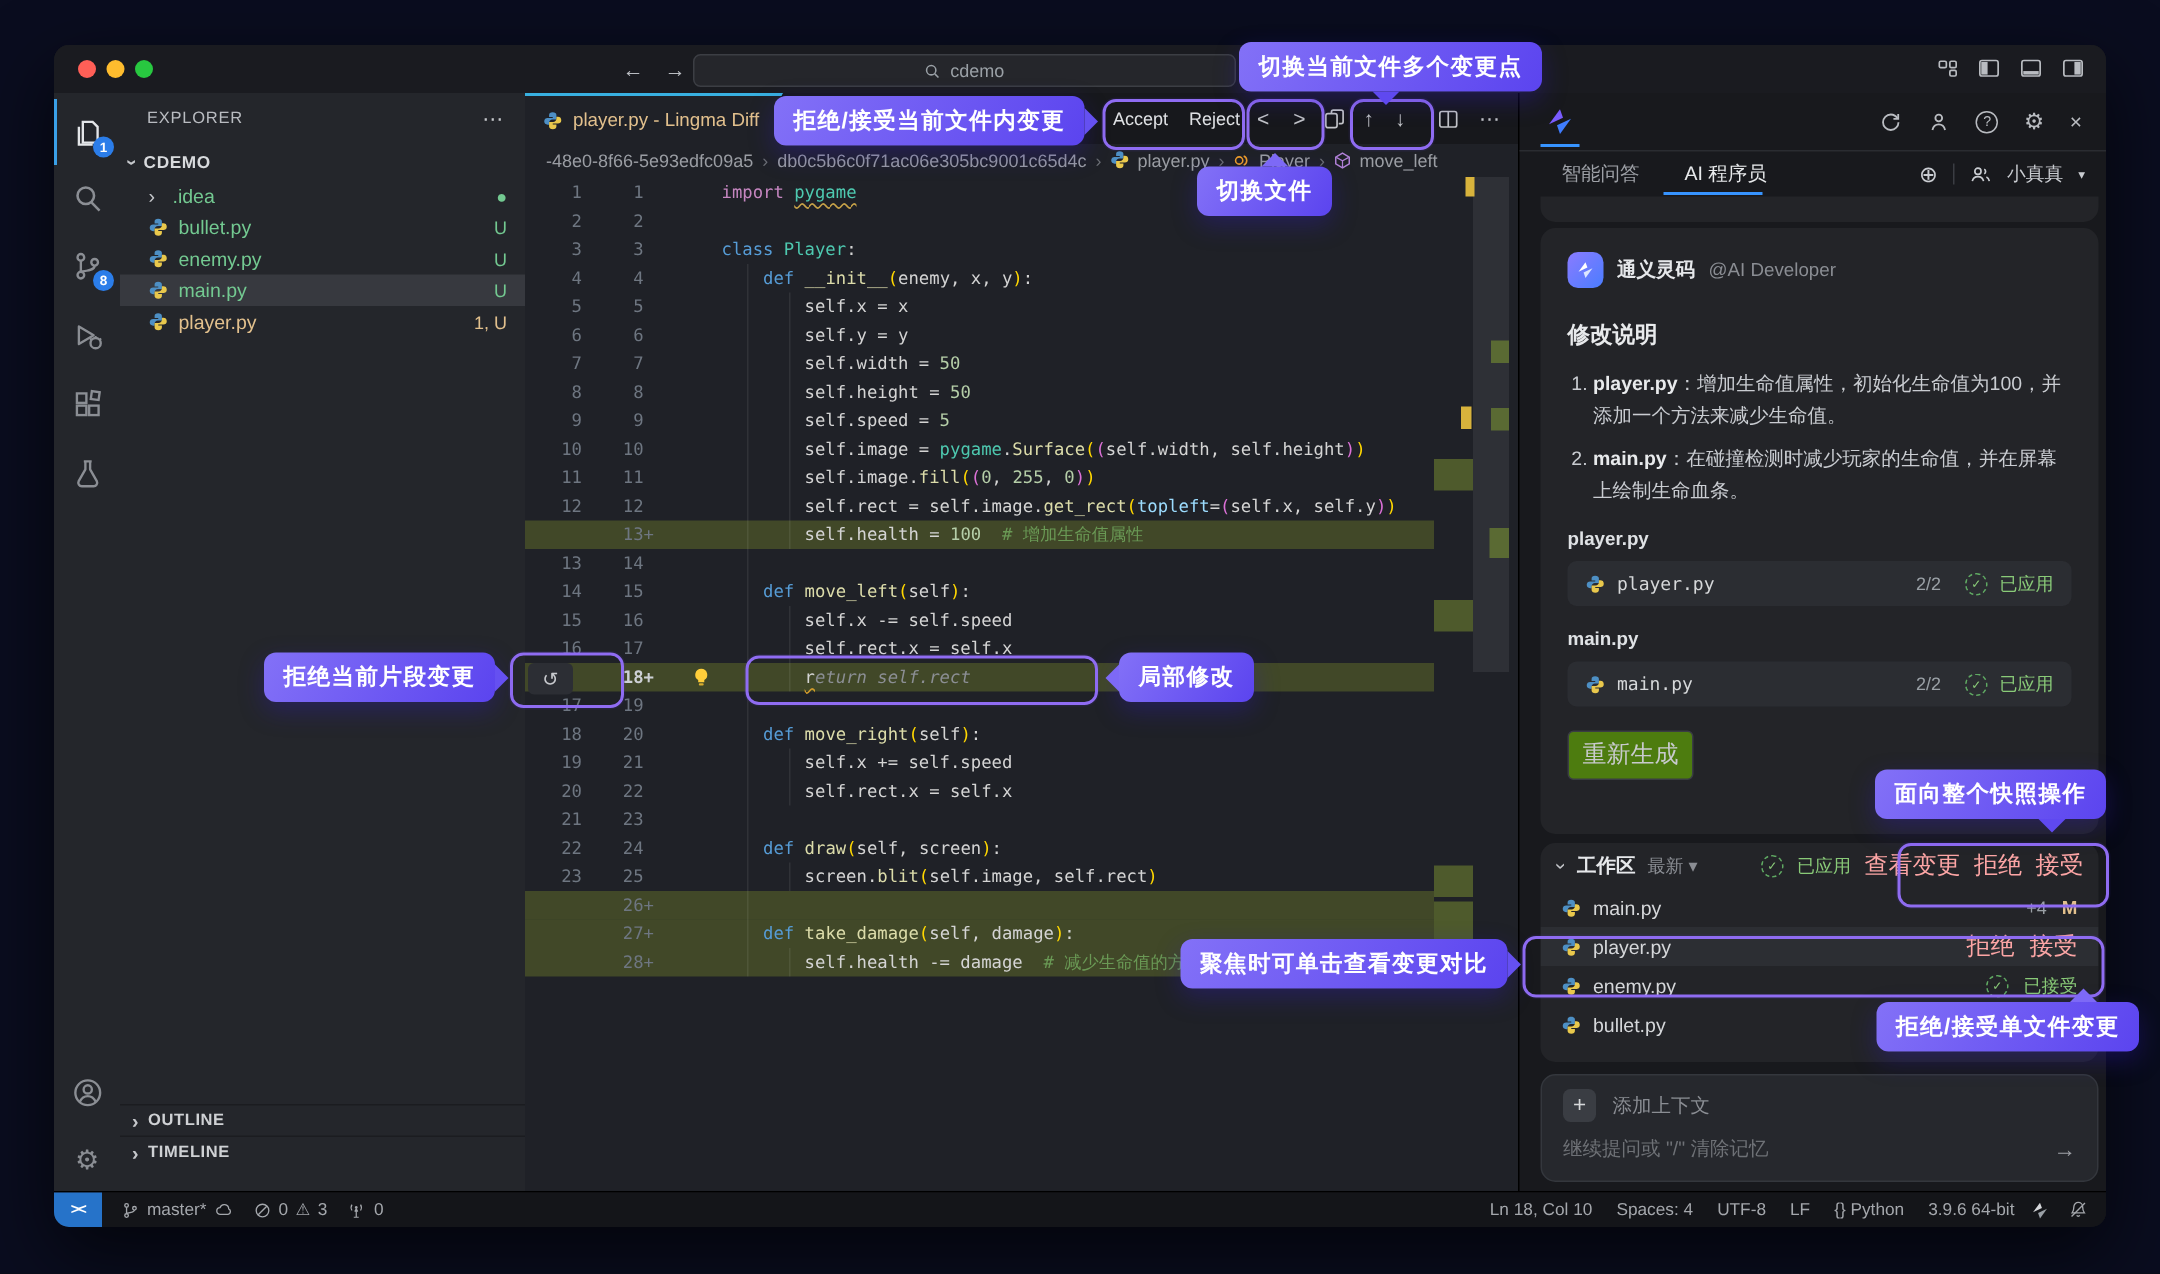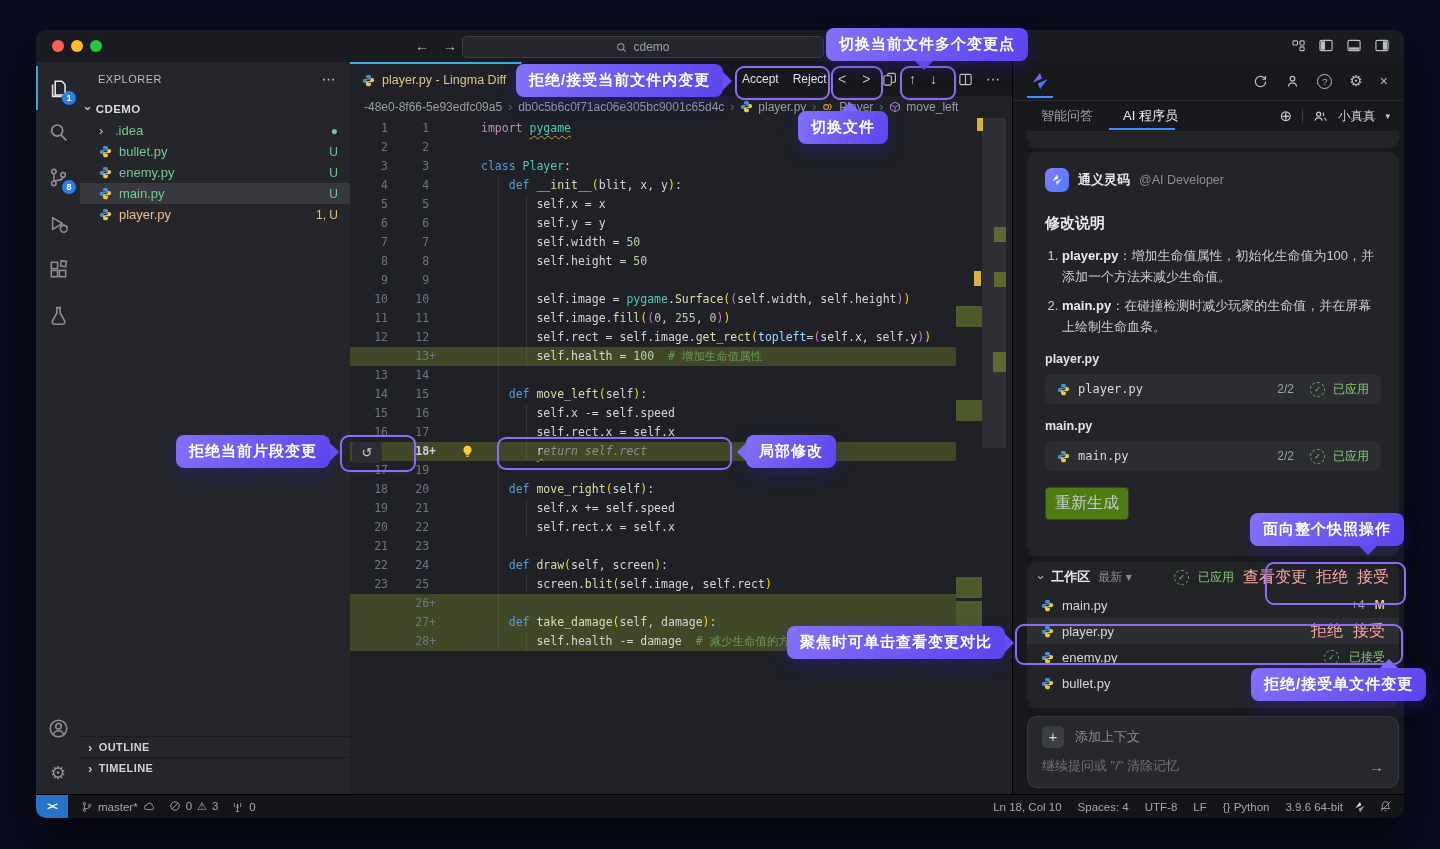--- a/index.html
+++ b/index.html
@@ -106,21 +106,21 @@
   .inputcard{position:absolute;left:14px;top:654px;width:372px;height:72px;background:#26282d;border:1px solid #34373d;border-radius:10px;box-sizing:border-box;padding:9px 14px;}
   .addctx{display:flex;align-items:center;gap:11px;}
   .plussq{width:22px;height:22px;background:#3a3d43;border-radius:5px;color:#d6d8da;font-size:15px;line-height:21px;text-align:center;}
   .ctxlabel{font-size:13px;color:#8a8d93;}
   .promptrow{display:flex;align-items:center;margin-top:9px;}
   .placeholder{font-size:13px;color:#6e7176;}
   .sendarrow{margin-left:auto;color:#9da0a6;font-size:15px;}
   
   .statusbar{position:absolute;left:0;right:0;bottom:0;height:23px;background:#141519;border-top:1px solid #000;border-radius:0 0 10px 10px;display:flex;align-items:center;font-size:11.5px;color:#a4a7ac;}
   .remote{width:32px;height:23px;background:#2673c9;border-radius:0 0 0 10px;color:#fff;display:flex;align-items:center;justify-content:center;font-size:10px;font-weight:bold;letter-spacing:-1px;flex:none;}
-  .sbgroup{display:flex;align-items:flex-start;gap:5px;margin-left:13px;white-space:nowrap;}
+  .sbgroup{display:flex;align-items:flex-end;gap:5px;margin-left:13px;white-space:nowrap;}
   .sbspacer{flex:1;}
   .sbr141{display:flex;align-items:center;gap:16px;margin-right:10px;white-space:nowrap;}
   .sbitem{white-space:nowrap;}
   .sbico{display:flex;align-items:center;margin-right:12px;}
   
   .obox{position:absolute;border:2.5px solid #8f6cf2;border-radius:9px;z-index:40;pointer-events:none;box-shadow:0 0 0 1px rgba(80,55,200,.12);}
   .revertsq{position:absolute;left:10px;top:5px;width:30px;height:21px;background:#2c2e34;border-radius:4px;color:#c7c9cd;font-size:13px;line-height:21px;text-align:center;pointer-events:auto;}
   .callout{position:absolute;background:linear-gradient(120deg,#8371f7 0%,#5b44ef 100%);color:#fff;font-size:15px;font-weight:bold;letter-spacing:1px;padding:7px 13px;border-radius:8px;white-space:nowrap;z-index:50;box-shadow:0 6px 16px rgba(50,30,180,.35);}
   .callout::after{content:"";position:absolute;width:0;height:0;border:9px solid transparent;}
   .pt-down::after{top:100%;left:var(--px,50%);margin-left:-9px;border-top-color:#5f49f0;border-bottom:none;}
@@ -372,21 +372,21 @@
           <div class="crow">
             <span class="ln o">3</span>
             <span class="ln n">3 </span>
             <span class="bslot"></span>
             <pre class="ctext"><span class="tk-k2">class </span><span class="tk-ty">Player</span><span class="tk-id">:</span></pre>
           </div>
           <div class="crow">
             <span class="ln o">4</span>
             <span class="ln n">4 </span>
             <span class="bslot"></span>
-            <pre class="ctext"><span class="tk-id">    </span><span class="tk-k2">def </span><span class="tk-fn">__init__</span><span class="tk-p1">(</span><span class="tk-id">blit, x, y</span><span class="tk-p1">)</span><span class="tk-id">:</span></pre>
+            <pre class="ctext"><span class="tk-id">    </span><span class="tk-k2">def </span><span class="tk-fn">__init__</span><span class="tk-p1">(</span><span class="tk-id">enemy, x, y</span><span class="tk-p1">)</span><span class="tk-id">:</span></pre>
           </div>
           <div class="crow">
             <span class="ln o">5</span>
             <span class="ln n">5 </span>
             <span class="bslot"></span>
             <pre class="ctext"><span class="tk-id">        self.x = x</span></pre>
           </div>
           <div class="crow">
             <span class="ln o">6</span>
             <span class="ln n">6 </span>
@@ -402,20 +402,21 @@
           <div class="crow">
             <span class="ln o">8</span>
             <span class="ln n">8 </span>
             <span class="bslot"></span>
             <pre class="ctext"><span class="tk-id">        self.height = </span><span class="tk-nu">50</span></pre>
           </div>
           <div class="crow">
             <span class="ln o">9</span>
             <span class="ln n">9 </span>
             <span class="bslot"></span>
+            <pre class="ctext"><span class="tk-id">        self.speed = </span><span class="tk-nu">5</span></pre>
           </div>
           <div class="crow">
             <span class="ln o">10</span>
             <span class="ln n">10 </span>
             <span class="bslot"></span>
             <pre class="ctext"><span class="tk-id">        self.image = </span><span class="tk-ty">pygame</span><span class="tk-id">.</span><span class="tk-fn">Surface</span><span class="tk-p1">(</span><span class="tk-p2">(</span><span class="tk-id">self.width, self.height</span><span class="tk-p2">)</span><span class="tk-p1">)</span></pre>
           </div>
           <div class="crow">
             <span class="ln o">11</span>
             <span class="ln n">11 </span>

